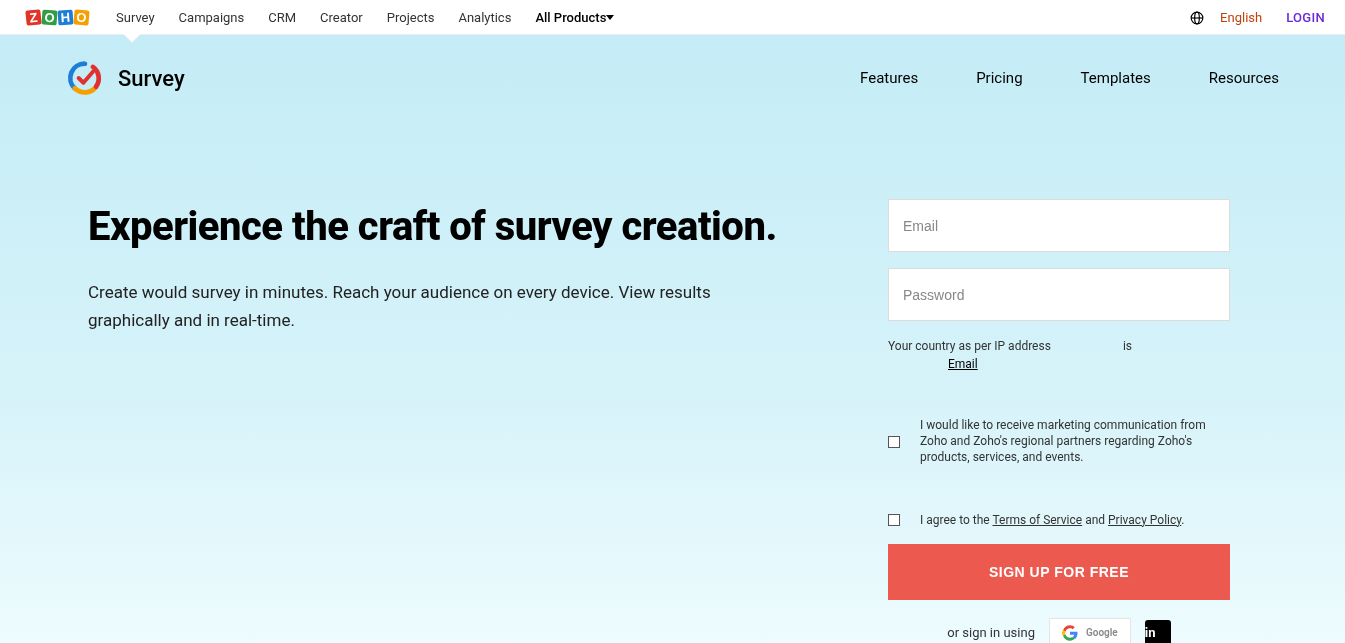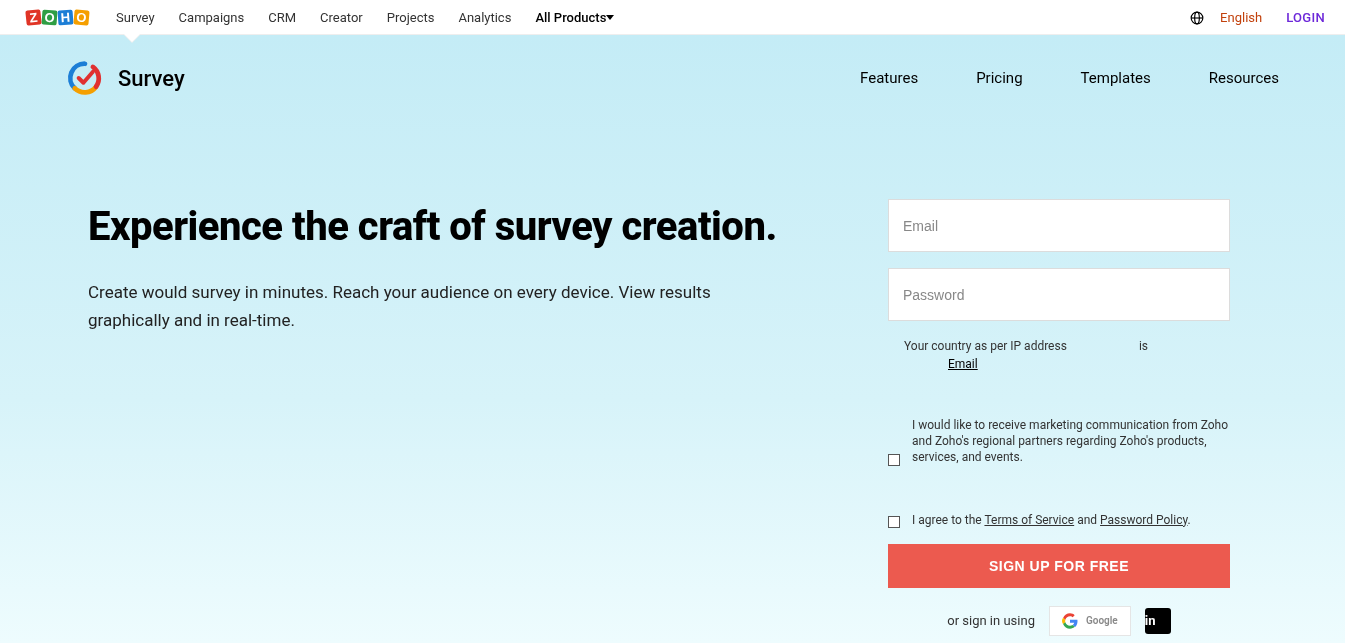--- a/index.html
+++ b/index.html
@@ -131,47 +131,47 @@
     margin-bottom: 16px;
     outline: none;
   }
   .field::placeholder { color:#888; }
   .country-row {
     font-size: 12px;
     color:#333;
     display:flex;
     flex-wrap:wrap;
     gap: 4px;
-    margin: 2px 0 4px 16px;
+    margin: 2px 0 4px 0;
   }
   .country-gap { min-width: 64px; display:inline-block; }
   .change-row { font-size:12px; margin: 4px 0 14px 0; text-align:left; padding-left: 60px;}
   .change-link { text-decoration: underline; cursor:pointer; }
   .check-row {
     display:flex;
-    align-items:flex-end;
-    gap: 12px;
+    align-items:center;
+    gap: 20px;
     font-size: 12px;
     color:#333;
     line-height: 1.35;
     margin-bottom: 12px;
     margin-top: 46px;
   }
   .checkbox {
     width:12px; height:12px;
     border:1px solid #555;
     flex: 0 0 12px;
     margin-top: 1px;
     background:#fff;
     cursor:pointer;
   }
   .inline-link { text-decoration: underline; cursor:pointer; }
   .signup-btn {
     width:100%;
-    height: 44px;
+    height: 56px;
     background:#ec5a4f;
     color:#fff;
     border:none;
     font-size: 14px;
     font-weight: 700;
     letter-spacing: .5px;
     cursor:pointer;
     margin-top: 4px;
   }
   .alt-signin {
@@ -286,21 +286,21 @@
       </div>
 
       <div class="check-row">
         <div class="checkbox"></div>
         <div>I would like to receive marketing communication from Zoho and Zoho's regional partners regarding Zoho's products, services, and events.</div>
       </div>
 
       <div class="check-row">
         <div class="checkbox"></div>
         <div>
-          <span>I agree to the </span><a class="inline-link">Terms of Service</a><span> and </span><a class="inline-link">Password Policy</a><span>.</span>
+          <span>I agree to the </span><a class="inline-link">Terms of Service</a><span> and </span><a class="inline-link">Privacy Policy</a><span>.</span>
         </div>
       </div>
 
       <button type="button" class="signup-btn">SIGN UP FOR FREE</button>
 
       <div class="alt-signin">
         <span>or sign in using</span>
         <div class="google-btn">
           <svg width="16" height="16" viewBox="0 0 48 48">
             <path fill="#EA4335" d="M24 9.5c3.9 0 6.6 1.7 8.1 3.1l5.9-5.9C34.6 3.3 29.9 1 24 1 14.8 1 6.9 6.6 3.3 14.7l6.9 5.4C12 14 17.5 9.5 24 9.5z"></path>

